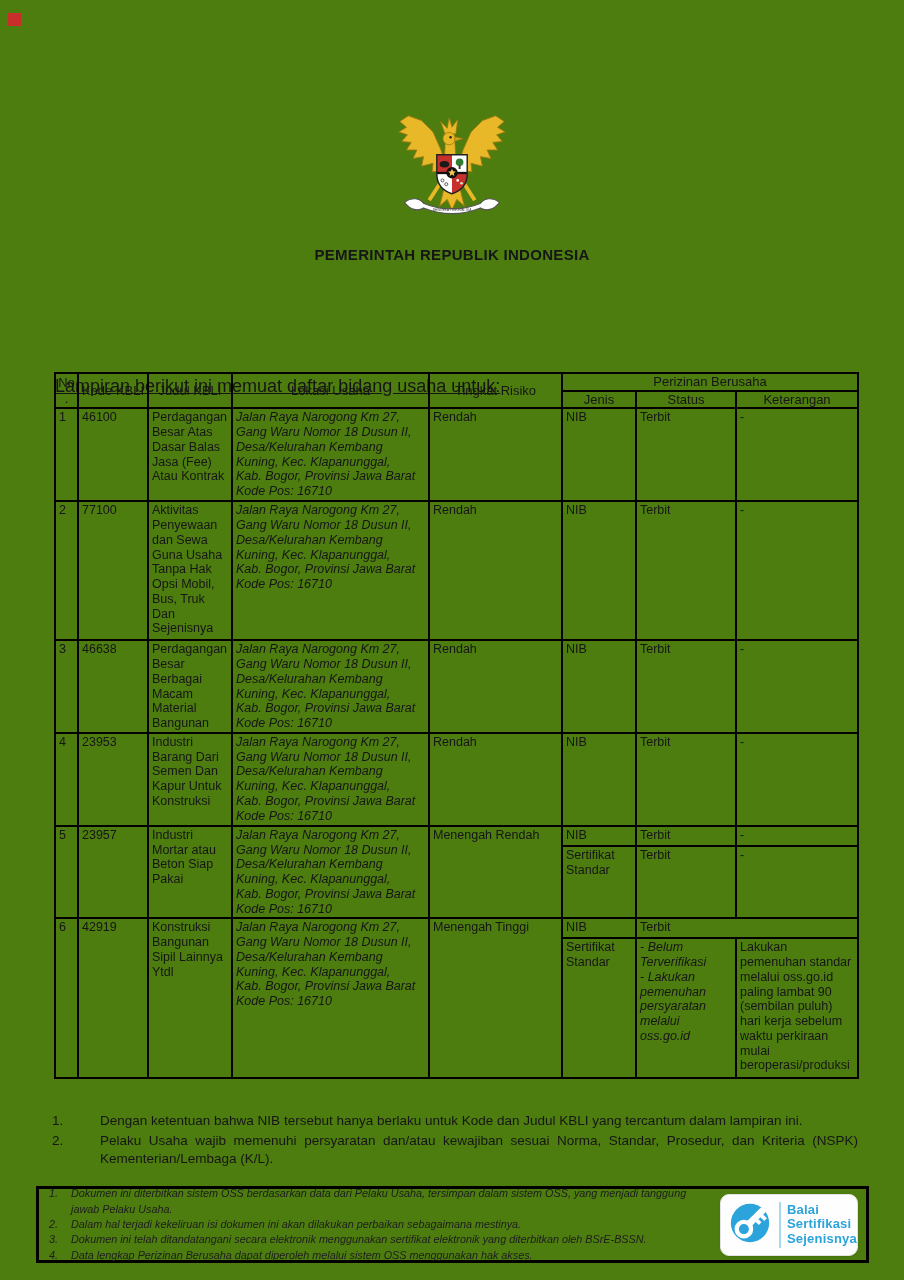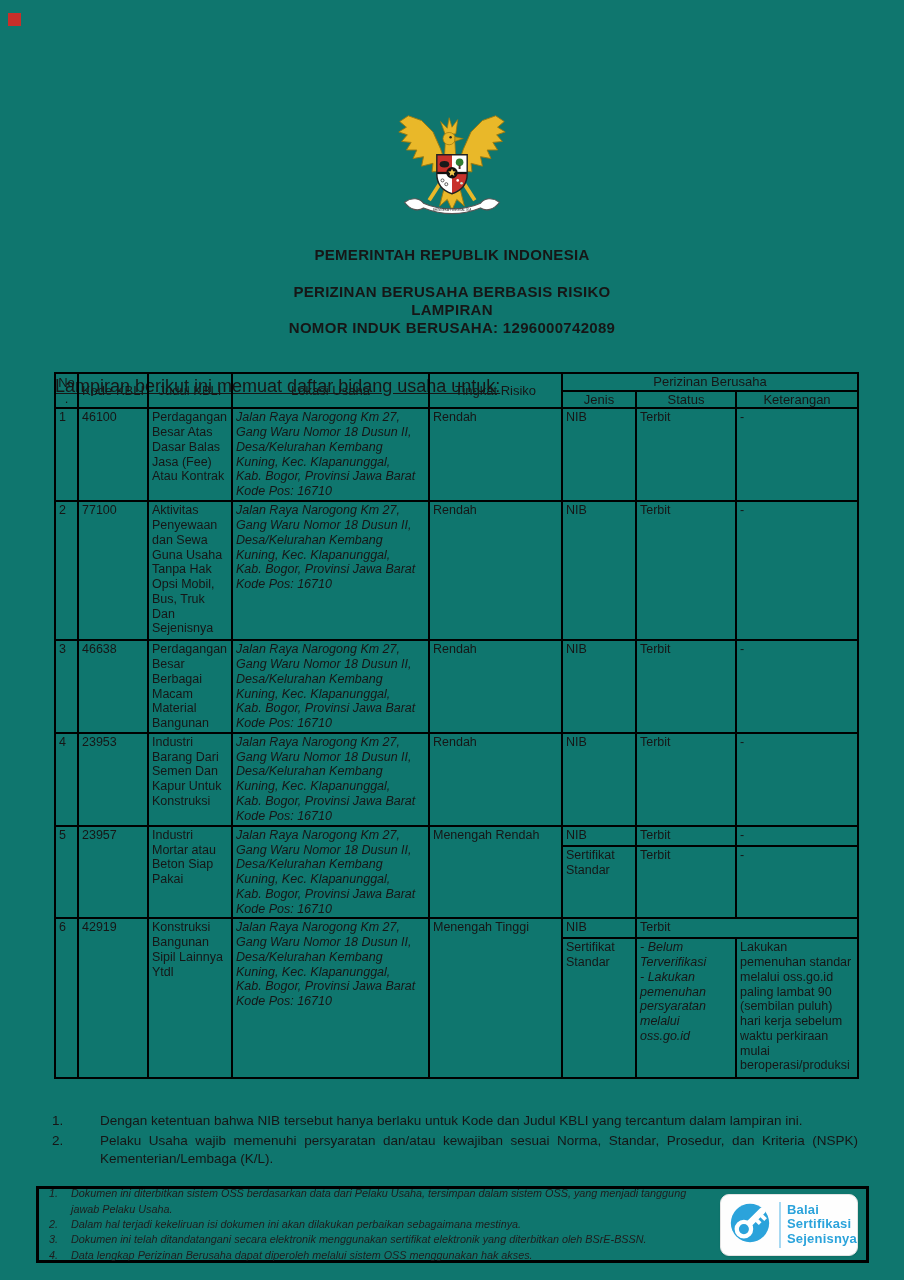--- a/index.html
+++ b/index.html
@@ -1,18 +1,18 @@
 <!DOCTYPE html>
 <html><head>
 <meta charset="utf-8">
 <style>
   * { margin:0; padding:0; box-sizing:border-box; }
   html,body { background:#ffffff; }
   .page {
-    position:relative; width:904px; height:1280px; background:#0f766e;
+    position:relative; width:904px; height:1280px; background:#4d7c0f;
     font-family:"Liberation Sans", sans-serif; color:#161616; overflow:hidden;
   }
   .corner-marker { position:absolute; left:8px; top:13px; width:13px; height:13px; background:#c82f2a; }
   .emblem { position:absolute; left:395px; top:106px; width:114px; height:126px; }
   .gov-title { position:absolute; top:246px; left:0; width:100%; text-align:center;
     font-weight:bold; font-size:15px; letter-spacing:.3px; }
   .doc-title-block { position:absolute; top:283px; left:0; width:100%; text-align:center;
     font-weight:bold; font-size:15px; line-height:18px; letter-spacing:.3px; }
   .intro { position:absolute; top:376px; left:55px; font-size:18px; text-decoration:underline; }
   .tbl-wrap { position:absolute; top:372px; left:54px; }
@@ -91,25 +91,20 @@
         <rect x="44" y="68" width="32" height="2.4" fill="#111"></rect>
       </g>
       <path d="M44,50 H76 V70 Q76,86 60,91 Q44,86 44,70 Z" fill="none" stroke="#222" stroke-width="1.5"></path>
       <circle cx="60" cy="69" r="6" fill="#111"></circle>
       <polygon points="60,64.8 61.2,67.4 64,67.7 61.9,69.6 62.5,72.4 60,70.9 57.5,72.4 58.1,69.6 56,67.7 58.8,67.4" fill="#F2C94C"></polygon>
     </svg>
   </div>
 
   <div class="gov-title">PEMERINTAH REPUBLIK INDONESIA</div>
 
-  <div class="doc-title-block">
-    <div>PERIZINAN BERUSAHA BERBASIS RISIKO</div>
-    <div>LAMPIRAN</div>
-    <div>NOMOR INDUK BERUSAHA: 1296000742089</div>
-  </div>
 
   <div class="intro">Lampiran berikut ini memuat daftar bidang usaha untuk:</div>
 
   <div class="tbl-wrap">
     <table class="kbli">
       <colgroup>
         <col style="width:23px">
           <col style="width:70px">
           <col style="width:84px">
           <col style="width:197px">

